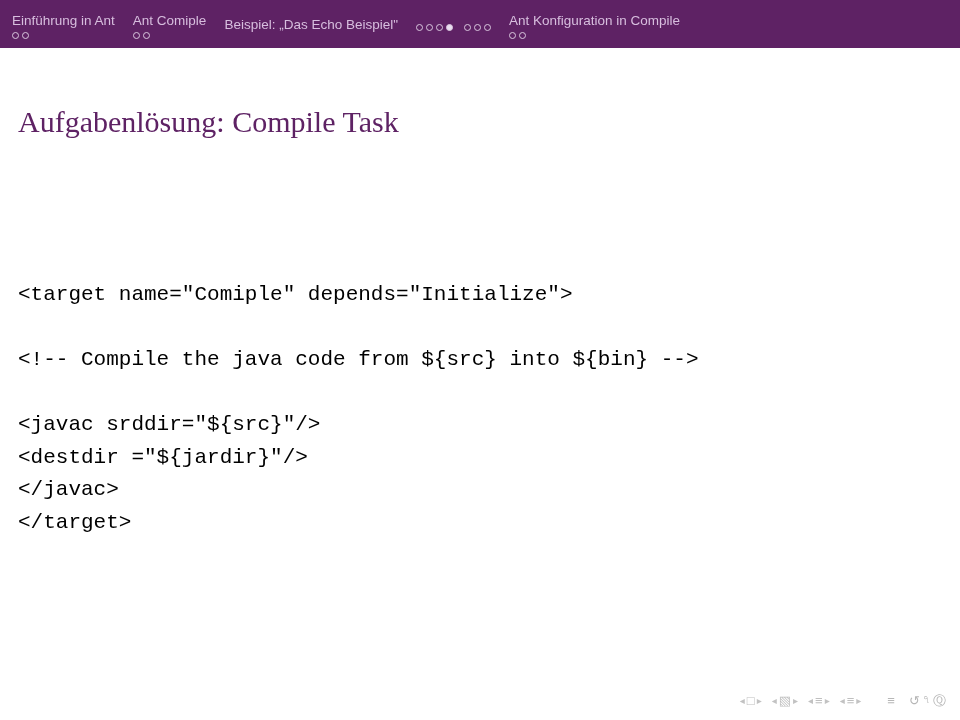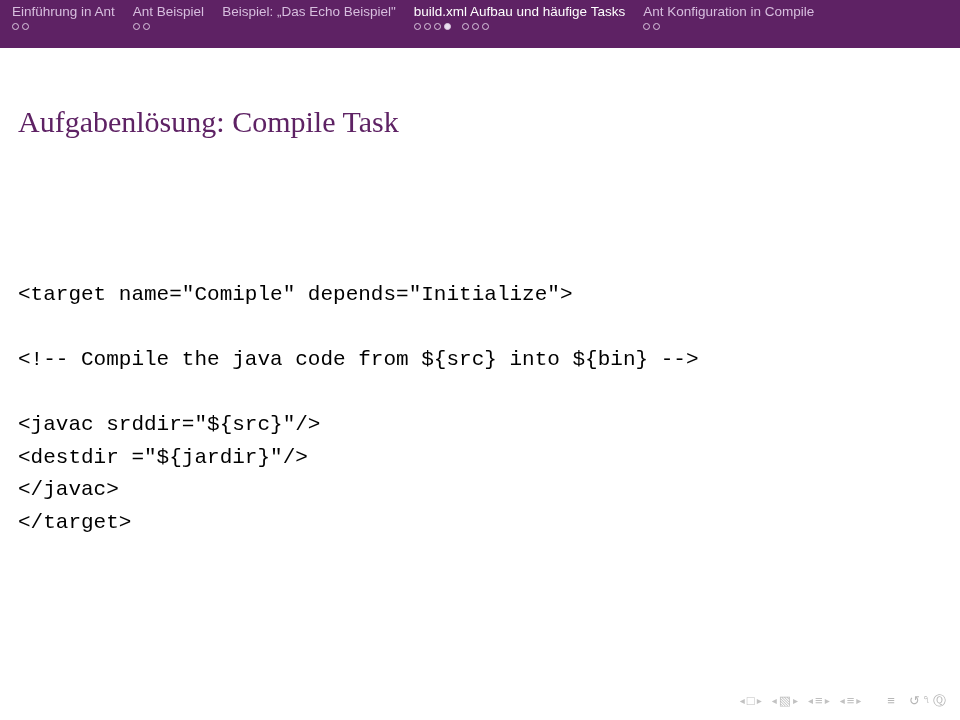--- a/index.html
+++ b/index.html
@@ -11,20 +11,21 @@
     overflow: hidden;
   }
   .headbar {
     background: #5e2264;
     color: #ece3ee;
     height: 48px;
     padding: 4px 12px 0 12px;
     display: flex;
     gap: 18px;
     font-size: 13.5px;
+    align-items: center;
   }
   .section { display: flex; flex-direction: column; gap: 2px; }
   .section-title { color: #d7bede; white-space: nowrap; cursor: default; }
   .section.active .section-title { color: #ffffff; }
   .dots { display: flex; gap: 3px; margin-top: 2px; }
   .dot { width: 7px; height: 7px; border: 1px solid #d9c7de; border-radius: 50%; background: transparent; }
   .dot.filled { background: #eadff0; }
   .dotgap { width: 5px; }
   .slide-title {
     color: #5e2264;
@@ -62,32 +63,31 @@
 
 <div class="headbar">
   <div class="section">
     <span class="section-title">Einführung in Ant</span>
     <span class="dots">
       <span class="dot"></span>
       <span class="dot"></span>
     </span>
   </div>
   <div class="section">
-    <span class="section-title">Ant Beispiel</span>
+    <span class="section-title">Ant Comiple</span>
     <span class="dots">
       <span class="dot"></span>
       <span class="dot"></span>
     </span>
   </div>
   <div class="section">
     <span class="section-title">Beispiel: „Das Echo Beispiel"</span>
     <span class="dots"></span>
   </div>
   <div class="section active">
-    <span class="section-title">build.xml Aufbau und häufige Tasks</span>
     <span class="dots">
       <span class="dot"></span>
       <span class="dot"></span>
       <span class="dot"></span>
       <span class="dot filled"></span>
       <span class="dotgap"></span>
       <span class="dot"></span>
       <span class="dot"></span>
       <span class="dot"></span>
     </span>

